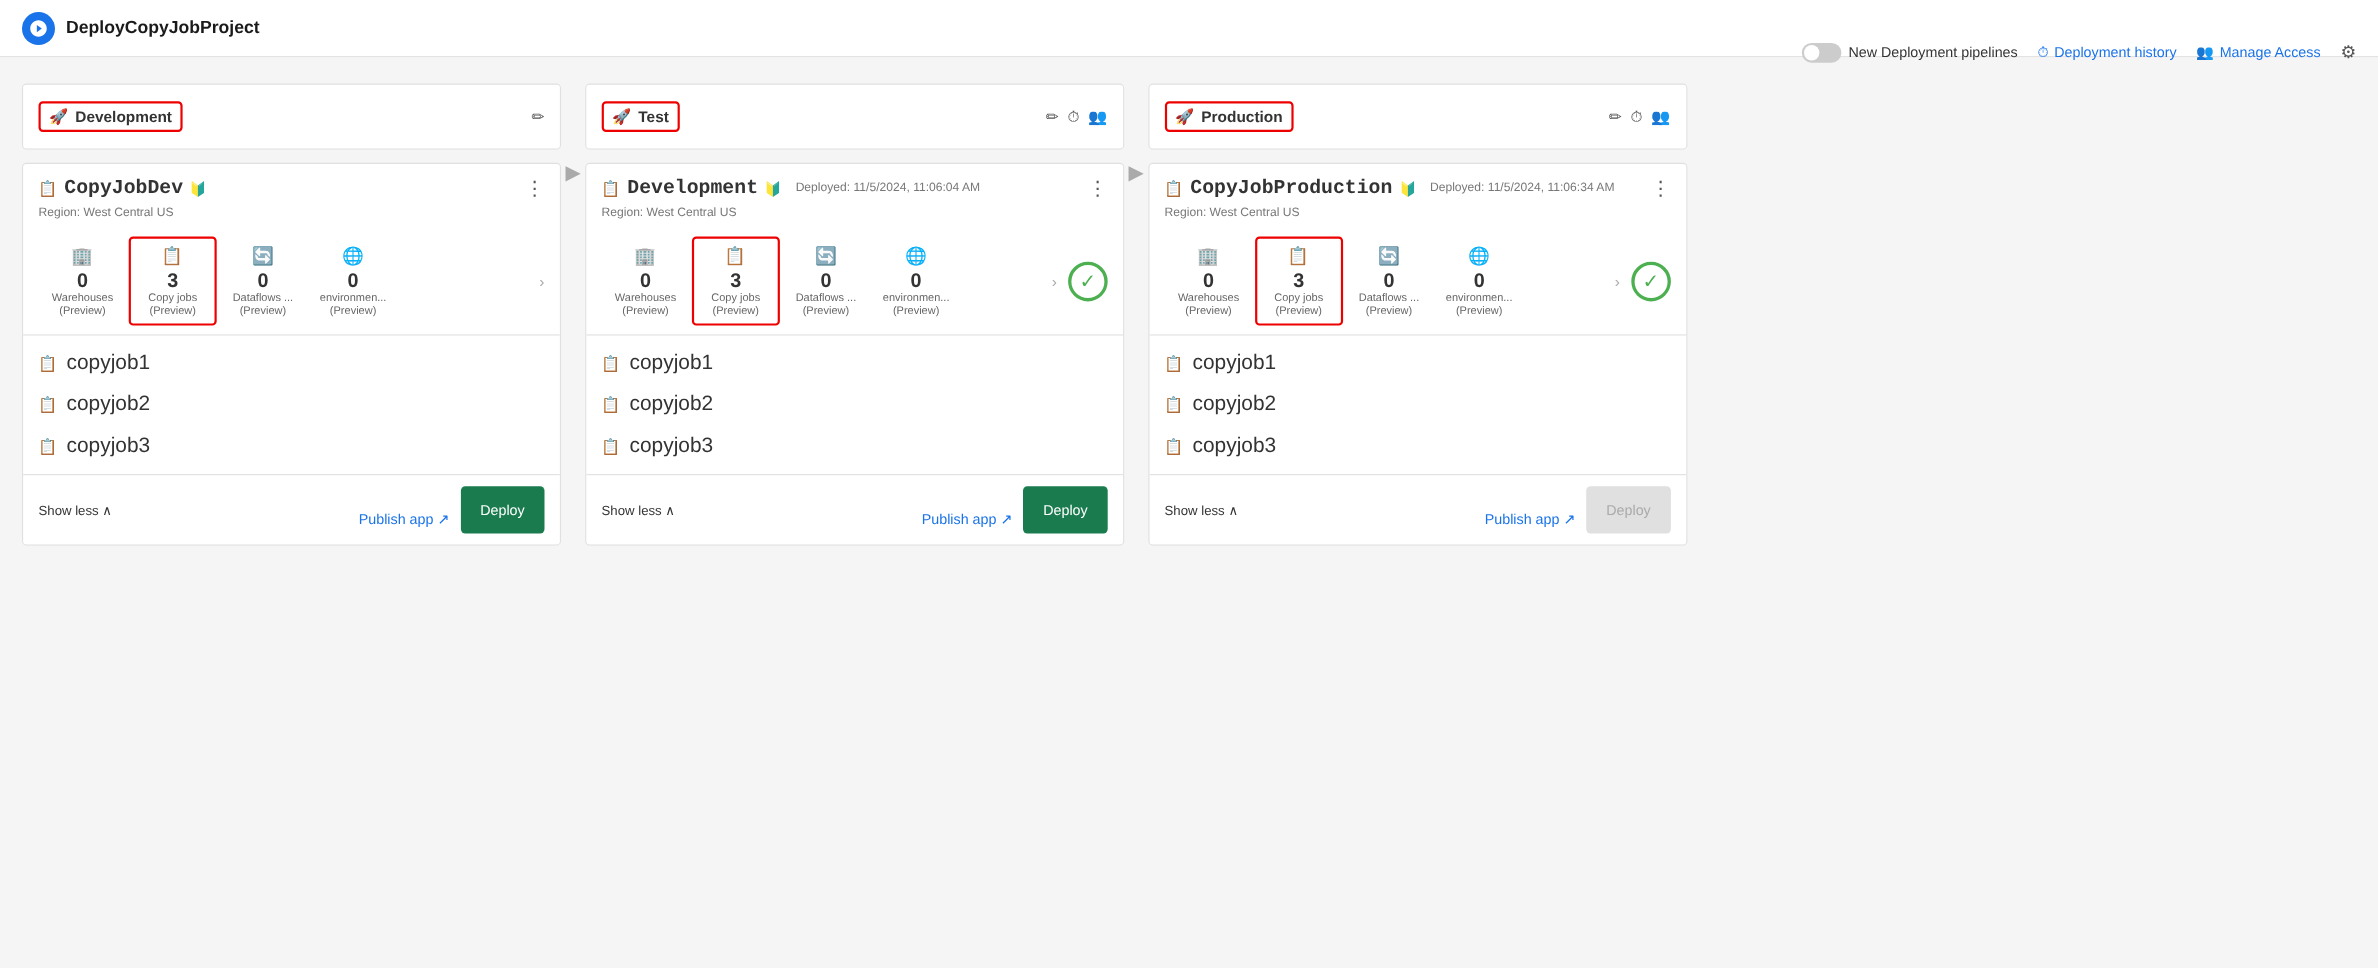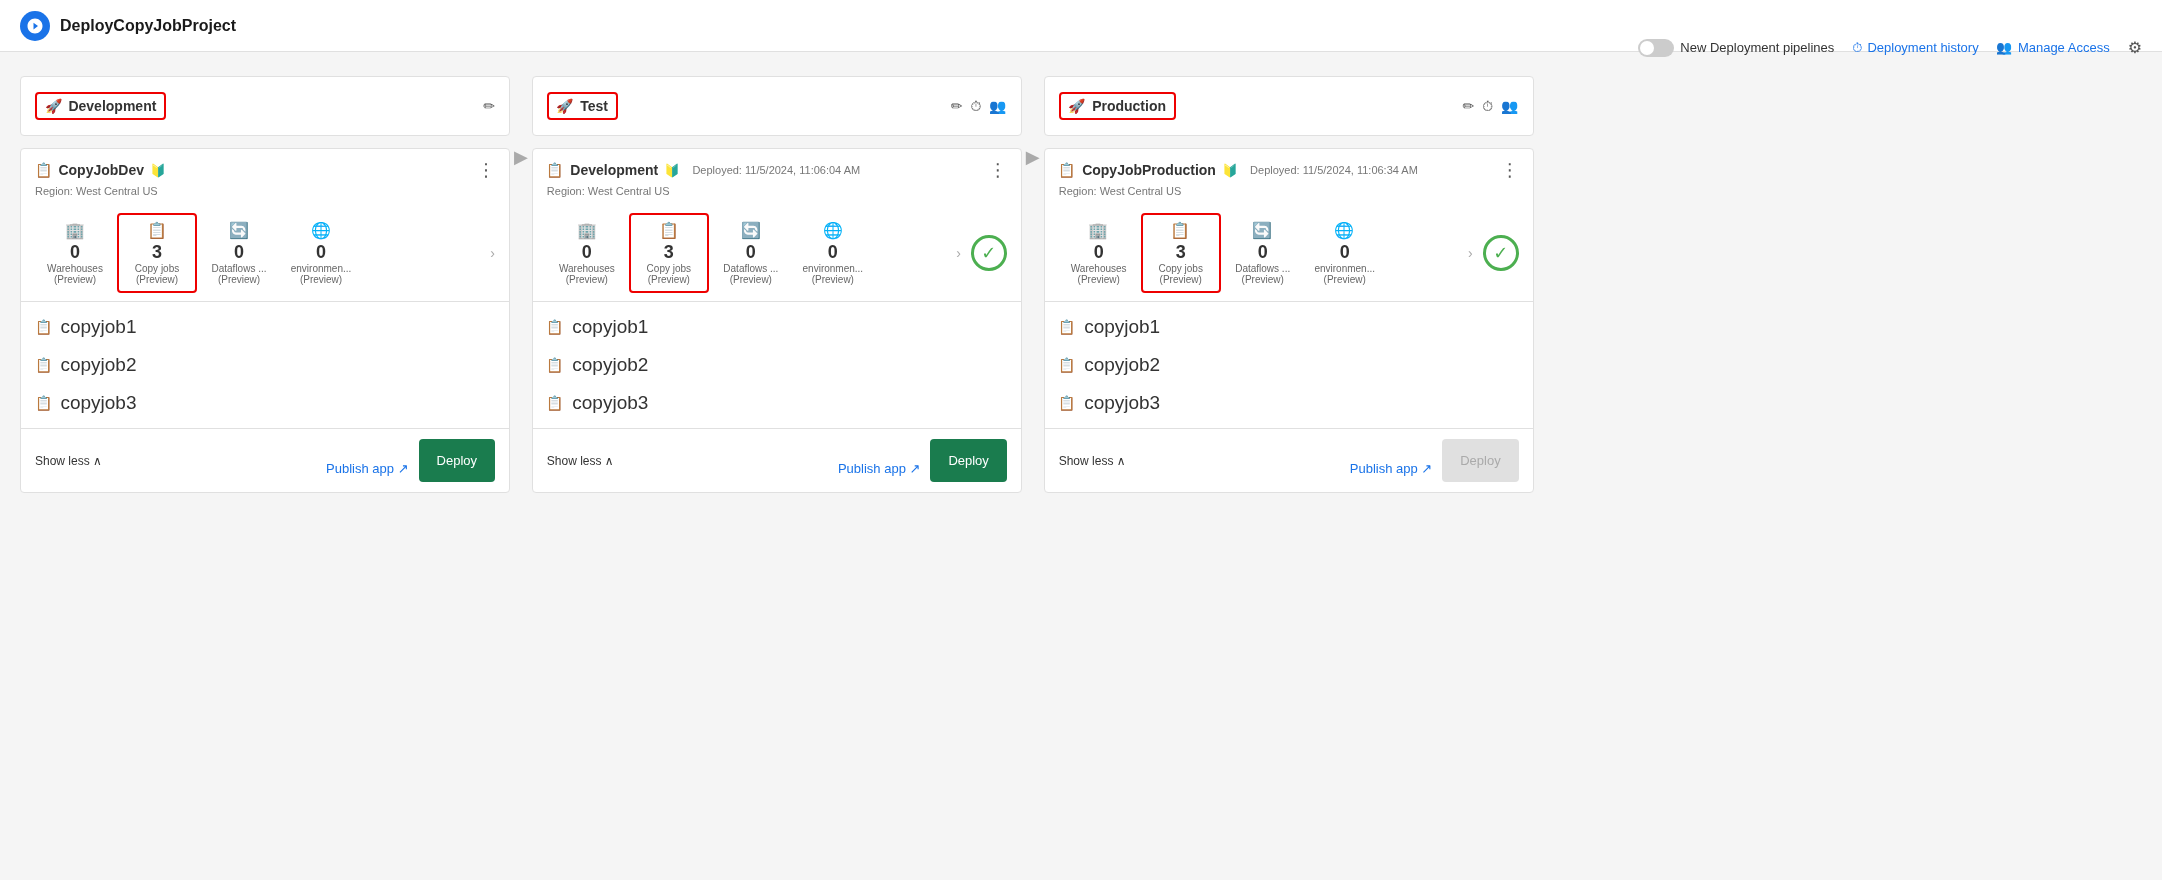--- a/index.html
+++ b/index.html
@@ -148,21 +148,22 @@
       justify-content: space-between;
       padding: 12px 14px 6px 14px;
     }
     .item-title-row {
       display: flex;
       align-items: center;
       gap: 6px;
     }
     .item-title {
       font-weight: 600;
-      font-size: 14px;
+      font-size: 18px;
+      font-family: Liberation Mono, monospace;
     }
     .item-deployed {
       color: #777;
       font-size: 11px;
       margin-left: 6px;
     }
     .item-menu-btn {
       background: none; border: none; cursor: pointer;
       font-size: 18px; color: #555; line-height: 1;
     }

